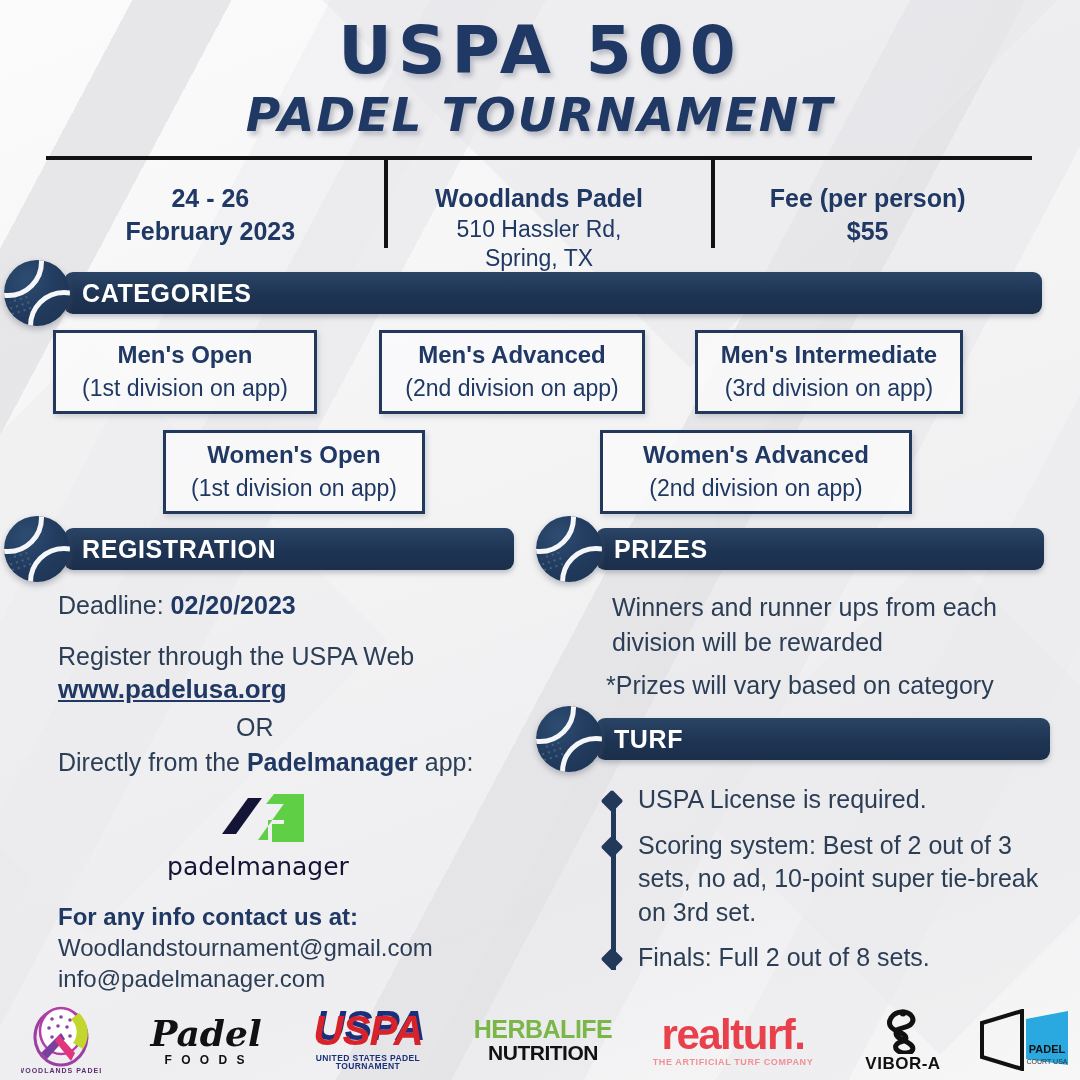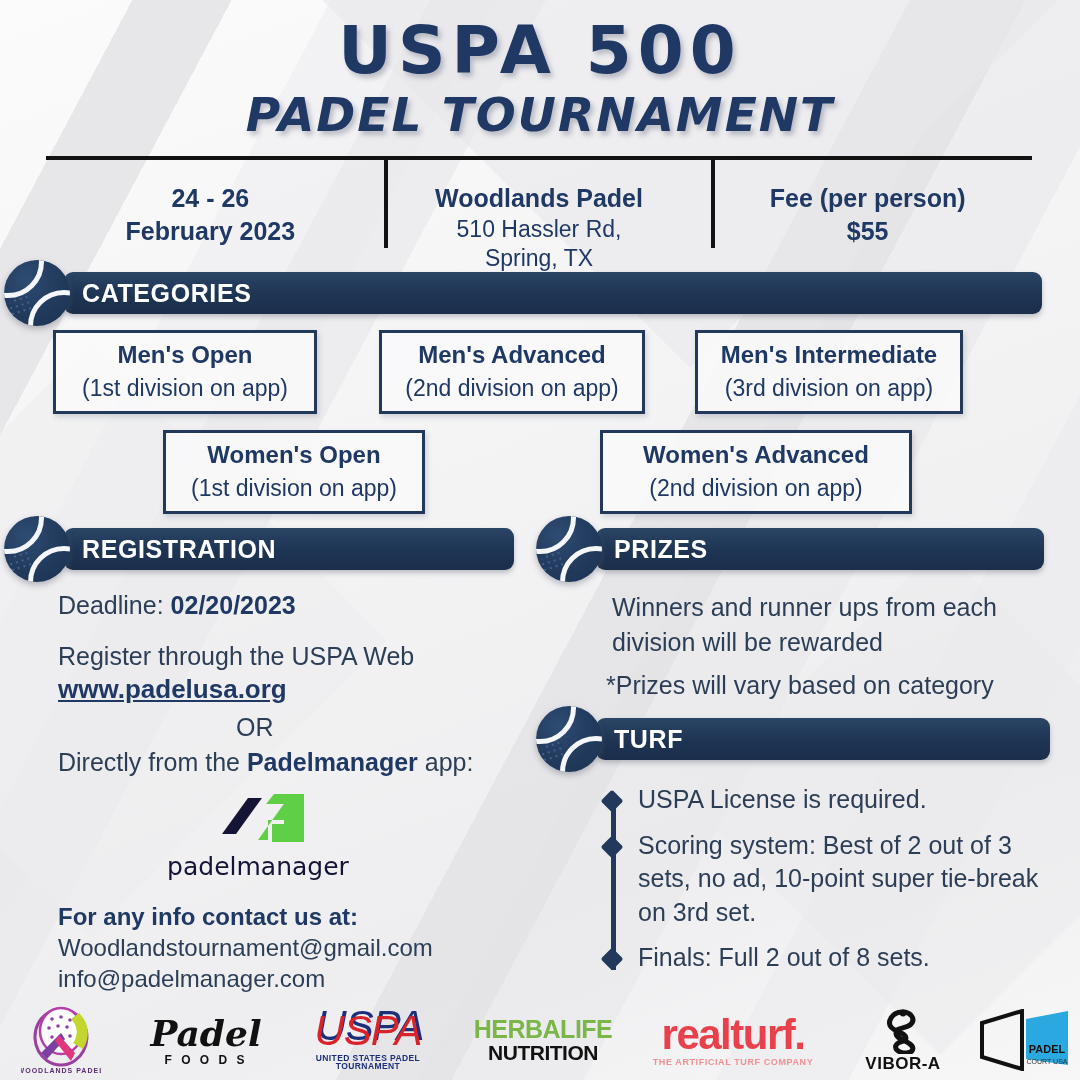--- a/index.html
+++ b/index.html
@@ -279,21 +279,21 @@
         <text x="40" y="70" font-size="7" fill="#5b2d6e" text-anchor="middle" font-family="'Liberation Sans',sans-serif" font-weight="bold" letter-spacing="1">WOODLANDS PADEL</text>
       </svg>
     </div>
 
     <div class="spon" style="left:126px;width:160px;flex-direction:column;">
       <div class="sp-txt" style="font-size:36px;font-style:italic;font-weight:bold;color:#111;font-family:'DejaVu Serif',serif;">Padel</div>
       <div class="sp-txt" style="font-size:12px;font-weight:bold;color:#111;letter-spacing:3px;margin-top:3px;">F O O D S</div>
     </div>
 
     <div class="spon" style="left:288px;width:160px;flex-direction:column;">
-      <div class="sp-txt" style="font-size:42px;font-style:italic;font-weight:normal;color:#d8232a;letter-spacing:-1px;
+      <div class="sp-txt" style="font-size:42px;font-style:italic;font-weight:bold;color:#d8232a;letter-spacing:-1px;
                   text-shadow:2px -5px 0 #1b2f7a;">USPA</div>
       <div class="sp-txt" style="font-size:8.5px;font-weight:bold;color:#1b2f7a;letter-spacing:.4px;margin-top:2px;">UNITED STATES PADEL TOURNAMENT</div>
     </div>
 
     <div class="spon" style="left:458px;width:170px;flex-direction:column;">
       <div class="sp-txt" style="font-size:25px;font-weight:bold;color:#7ab648;letter-spacing:-.5px;">HERBALIFE</div>
       <div class="sp-txt" style="font-size:21px;font-weight:bold;color:#111;letter-spacing:-.5px;">NUTRITION</div>
     </div>
 
     <div class="spon" style="left:638px;width:190px;flex-direction:column;">

